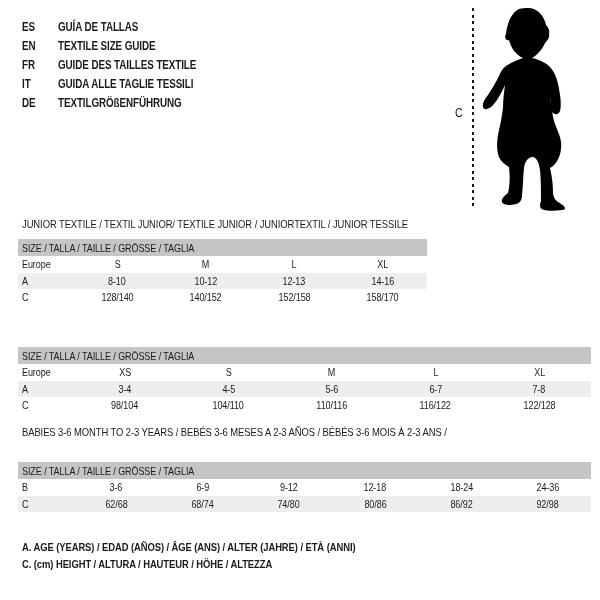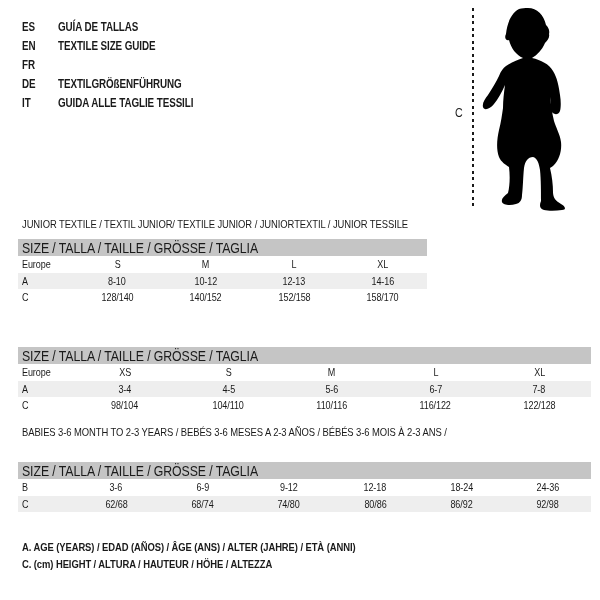--- a/index.html
+++ b/index.html
@@ -20,21 +20,21 @@
   .baby-svg{left:440px;top:0;}
   .dotline{left:472px;top:8px;width:2px;height:202px;background:repeating-linear-gradient(to bottom,#1a1a1a 0 3px,transparent 3px 6.5px);}
   .c-label{left:455px;top:105px;font-size:13px;}
 
   
   .ttl{left:22px;font-size:11.5px;font-weight:normal;line-height:16px;}
   .subA{font-size:8px;vertical-align:-2px;}
 
   
   .tbl{left:18px;}
-  .bar{height:17px;background:#c5c5c5;display:flex;align-items:center;padding-left:4px;box-sizing:border-box;font-size:15px;}
+  .bar{height:17px;background:#c5c5c5;display:flex;align-items:center;padding-left:4px;box-sizing:border-box;font-size:11px;}
   .trow{display:flex;height:16.5px;align-items:center;font-size:11px;}
   .trow.alt{background:#eeeeee;}
   .c0{flex:0 0 55px;width:55px;padding-left:4px;box-sizing:border-box;text-align:left;}
   .cc{flex:1;text-align:center;}
 
   
   .legend{left:22px;top:536px;font-size:11.5px;font-weight:bold;}
   .legend-line{height:17px;display:flex;align-items:flex-end;}
 </style>
 </head>
@@ -46,28 +46,29 @@
     <div class="lang-row">
       <span class="lang-code"><span class="sxl">ES</span></span>
       <span><span class="sxl">GUÍA DE TALLAS</span></span>
     </div>
     <div class="lang-row">
       <span class="lang-code"><span class="sxl">EN</span></span>
       <span><span class="sxl">TEXTILE SIZE GUIDE</span></span>
     </div>
     <div class="lang-row">
       <span class="lang-code"><span class="sxl">FR</span></span>
+      <span><span class="sxl">GUIDE DES TAILLES TEXTILE</span></span>
+    </div>
+    <div class="lang-row">
+      <span class="lang-code"><span class="sxl">IT</span></span>
+      <span><span class="sxl">GUIDA ALLE TAGLIE TESSILI</span></span>
     </div>
     <div class="lang-row">
       <span class="lang-code"><span class="sxl">DE</span></span>
       <span><span class="sxl">TEXTILGRÖßENFÜHRUNG</span></span>
-    </div>
-    <div class="lang-row">
-      <span class="lang-code"><span class="sxl">IT</span></span>
-      <span><span class="sxl">GUIDA ALLE TAGLIE TESSILI</span></span>
     </div>
   </div>
 
   <svg class="abs baby-svg" width="160" height="215" viewBox="0 0 160 215" aria-hidden="true">
     <path fill="#000000" d="M88,8
       C97,8 104,15 106,25
       C108,27 110,30 109,34
       C110,38 107,41 105,43
       C102,50 97,55 92,58
       C101,60 109,64 113,71

